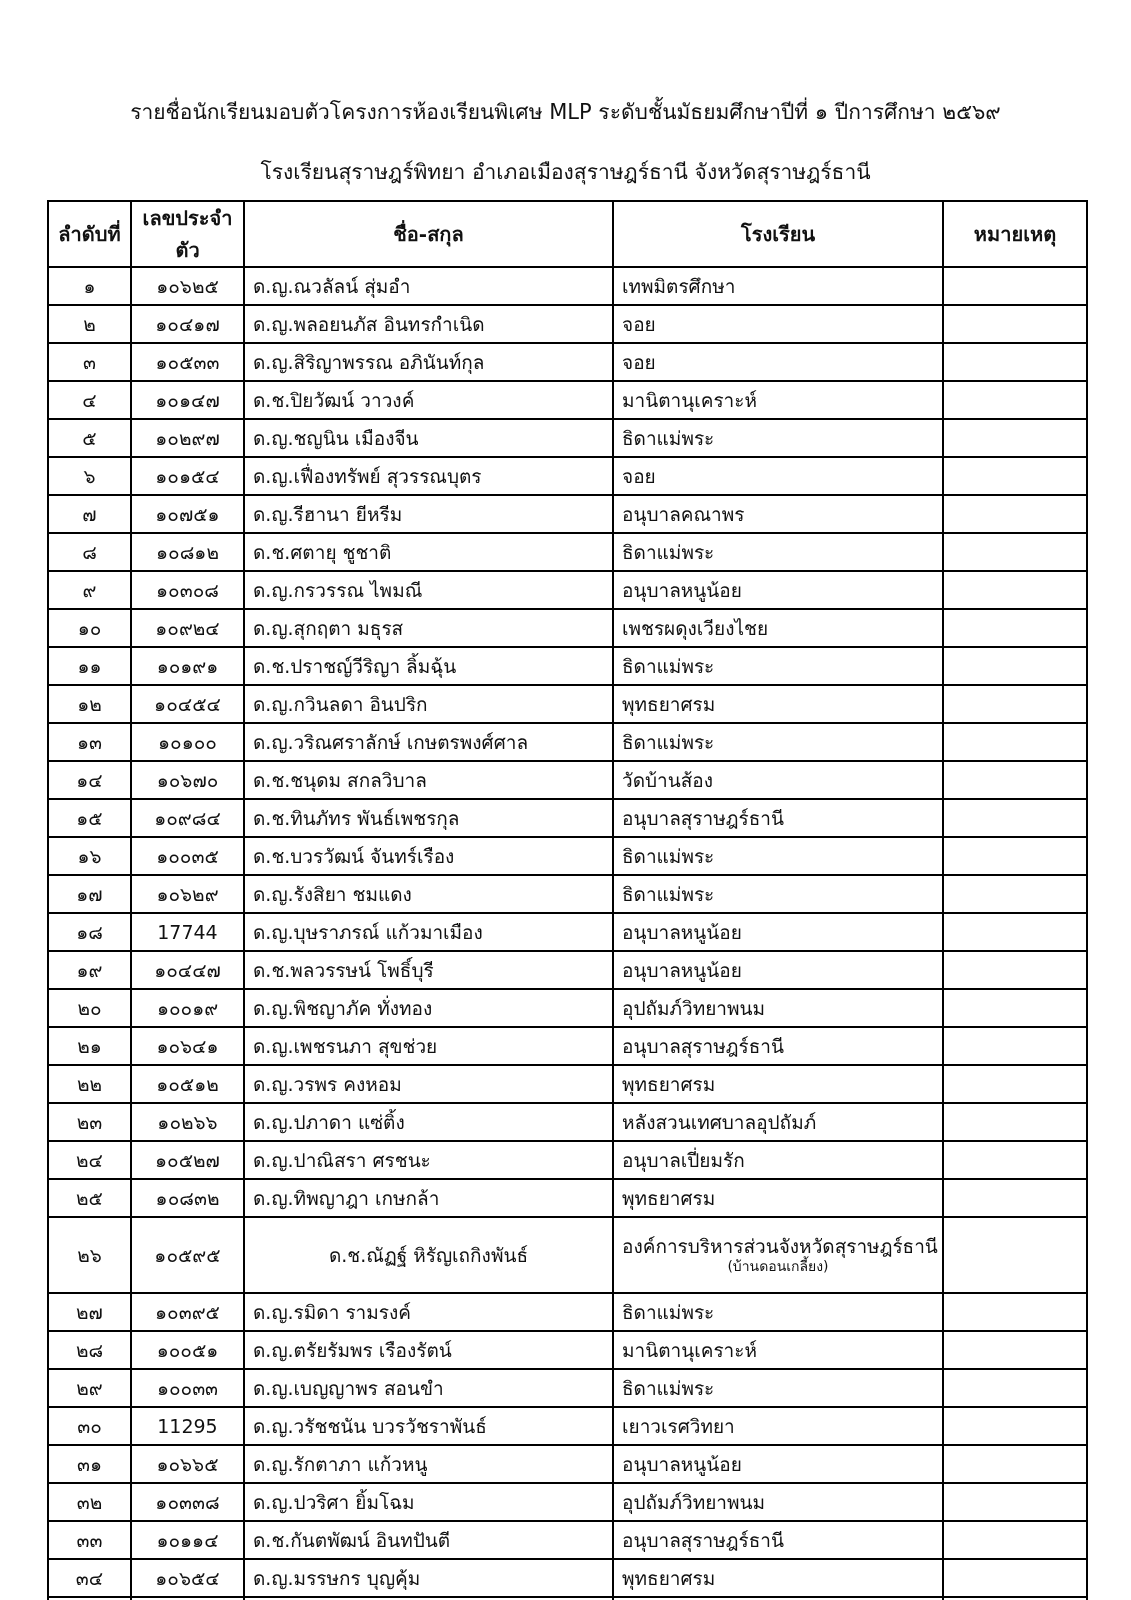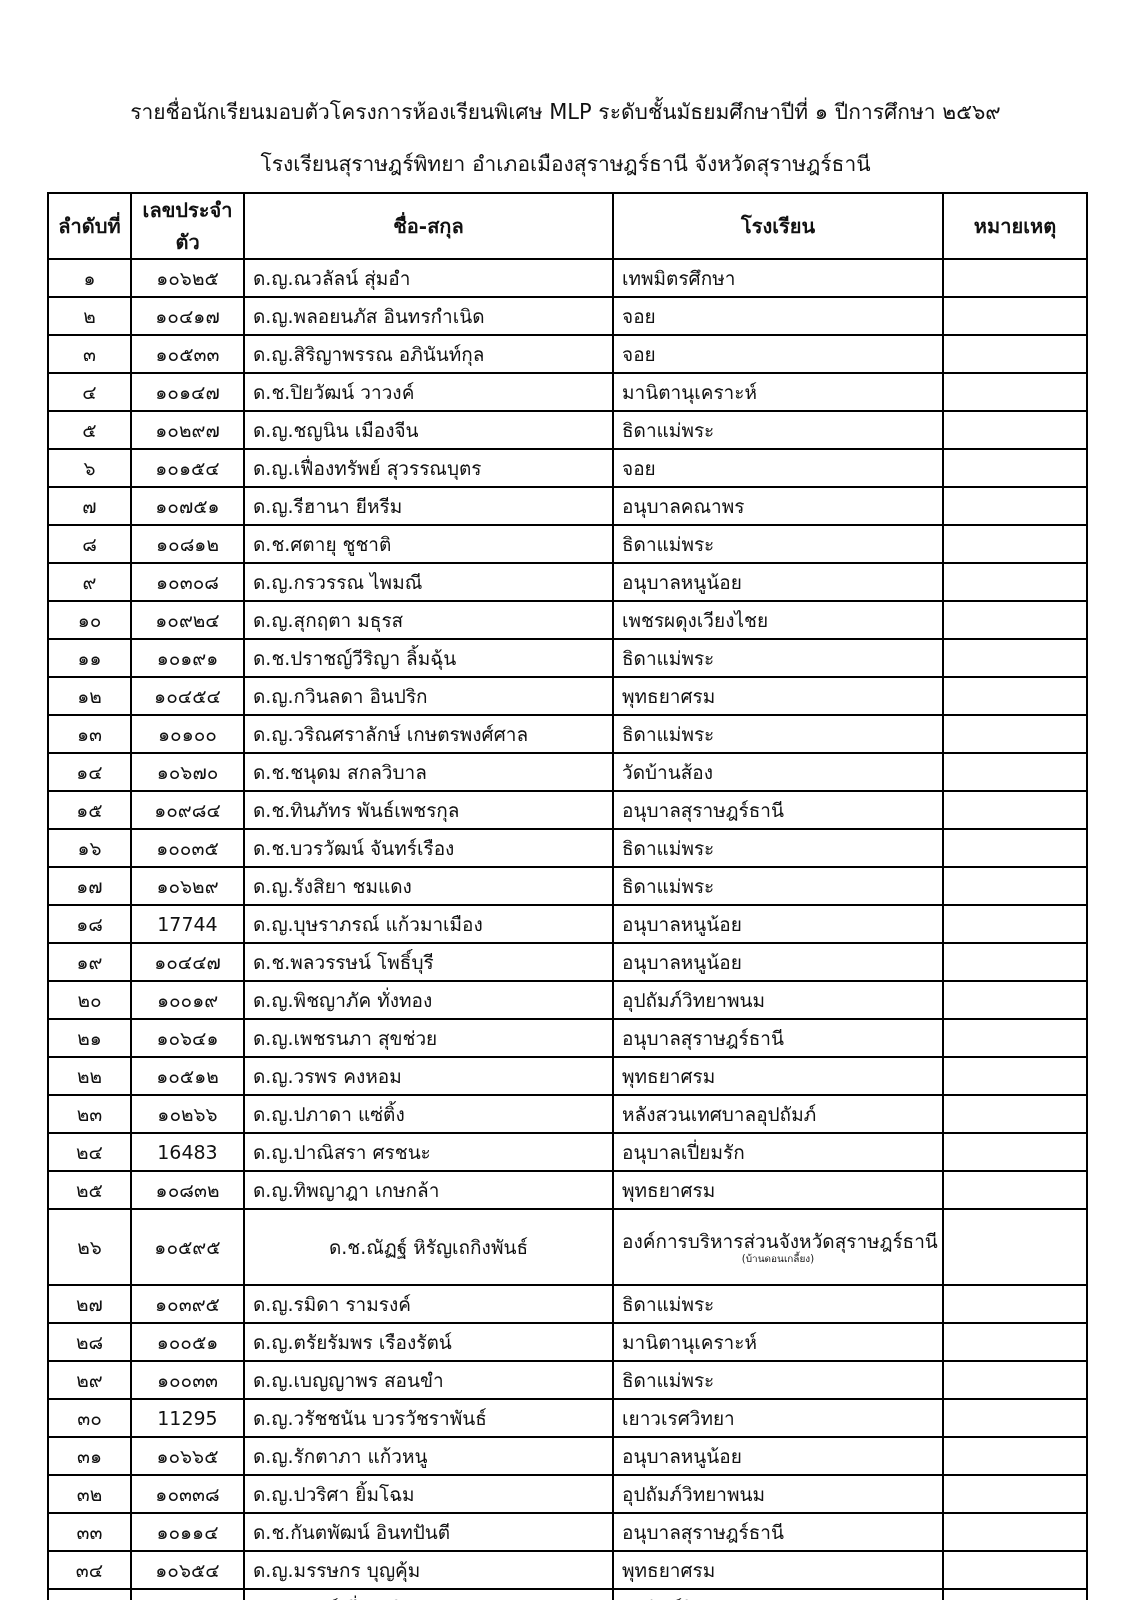--- a/index.html
+++ b/index.html
@@ -19,21 +19,21 @@
   }
   .titles {
     text-align: center;
   }
   .title-line {
     font-weight: normal;
     font-size: 21px;
     line-height: 1.15;
   }
   .title-line.second {
-    margin-top: 28px;
+    margin-top: 36px;
   }
   table.student-table {
     border-collapse: collapse;
     table-layout: fixed;
     width: 1039px;
     margin: 16px 0 0 47px;
   }
   .student-table th,
   .student-table td {
     border: 2px solid #000000;
@@ -47,21 +47,21 @@
     font-weight: bold;
     text-align: center;
     height: 40px;
     font-size: 20px;
     padding: 0 2px;
   }
   .student-table td.c { text-align: center; }
   .student-table td.l { text-align: left; white-space: nowrap; }
   .student-table tr.tall td { height: 74px; text-align: center; }
   .school-main { line-height: 1.2; white-space: nowrap; }
-  .school-note { font-size: 10px; line-height: 1.2; white-space: nowrap; }
+  .school-note { font-size: 14px; line-height: 1.2; white-space: nowrap; }
 </style>
 </head>
 <body>
 
 <div class="doc">
   <div class="titles">
     <div class="title-line">รายชื่อนักเรียนมอบตัวโครงการห้องเรียนพิเศษ MLP  ระดับชั้นมัธยมศึกษาปีที่ ๑ ปีการศึกษา ๒๕๖๙</div>
     <div class="title-line second">โรงเรียนสุราษฎร์พิทยา อำเภอเมืองสุราษฎร์ธานี จังหวัดสุราษฎร์ธานี</div>
   </div>
 
@@ -262,21 +262,21 @@
   <tr>
     <td class="c">๒๓</td>
     <td class="c">๑๐๒๖๖</td>
     <td class="l">ด.ญ.ปภาดา แซ่ติ้ง</td>
     <td class="l">หลังสวนเทศบาลอุปถัมภ์</td>
     <td class="c"></td>
   </tr>
 
   <tr>
     <td class="c">๒๔</td>
-    <td class="c">16483</td>
+    <td class="c">๑๐๕๒๗</td>
     <td class="l">ด.ญ.ปาณิสรา ศรชนะ</td>
     <td class="l">อนุบาลเปี่ยมรัก</td>
     <td class="c"></td>
   </tr>
 
   <tr>
     <td class="c">๒๕</td>
     <td class="c">๑๐๘๓๒</td>
     <td class="l">ด.ญ.ทิพญาฎา เกษกล้า</td>
     <td class="l">พุทธยาศรม</td>

